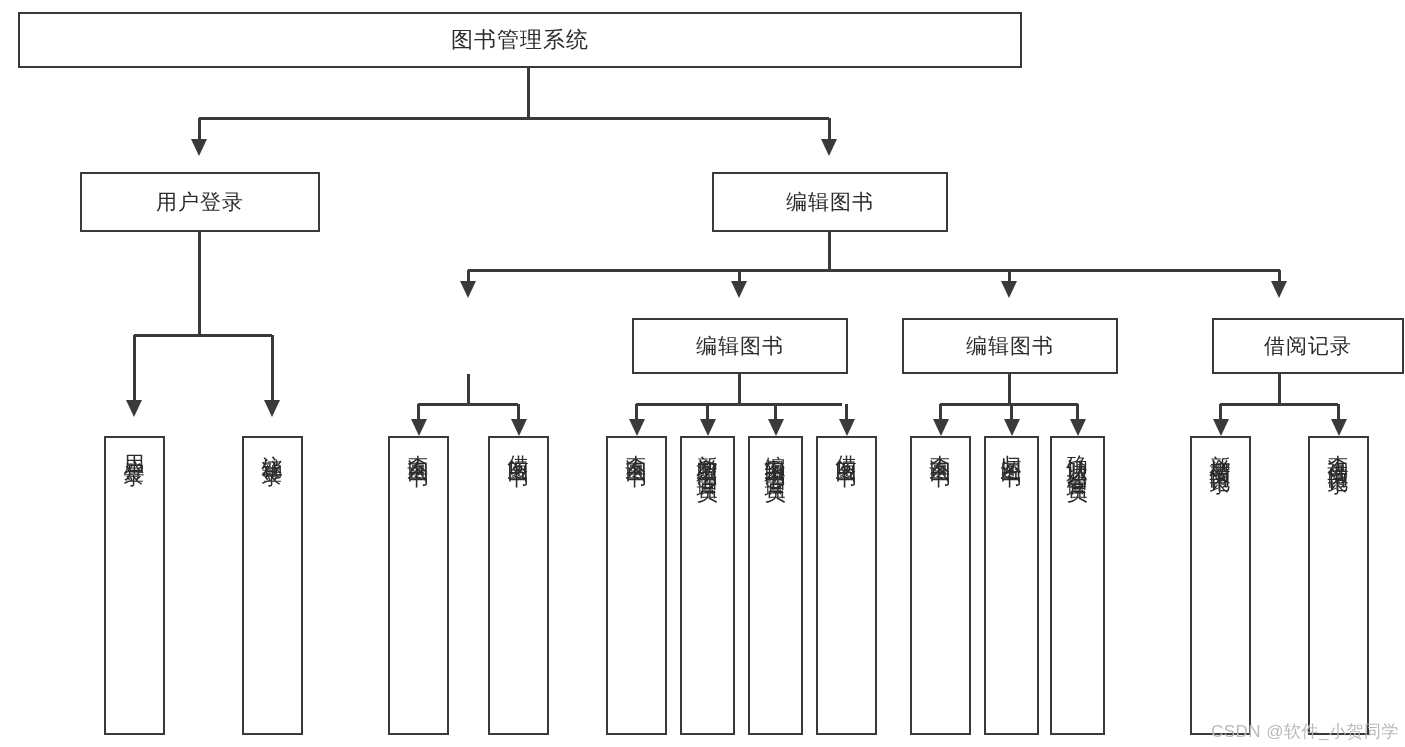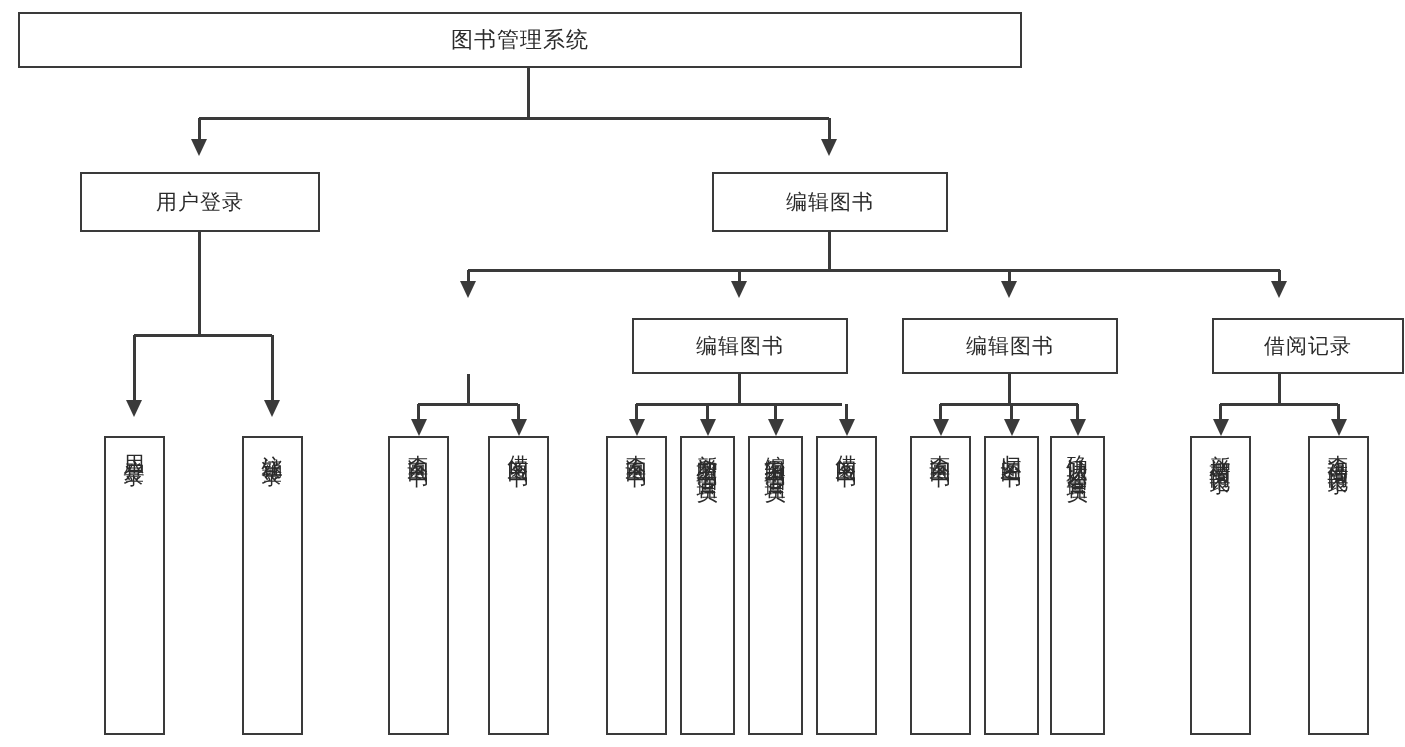--- a/index.html
+++ b/index.html
@@ -199,14 +199,15 @@
       <div class="vline" style="left: 1076px; top: 404px; height: 15px;"></div>
       <div class="arrow" style="left: 1069.5px; top: 419px;"></div>
       <div class="vline" style="left: 1277.5px; top: 374px; height: 30px;"></div>
       <div class="hline" style="left: 1220px; top: 402.5px; width: 118px;"></div>
       <div class="vline" style="left: 1219px; top: 404px; height: 15px;"></div>
       <div class="arrow" style="left: 1212.5px; top: 419px;"></div>
       <div class="vline" style="left: 1337px; top: 404px; height: 15px;"></div>
       <div class="arrow" style="left: 1330.5px; top: 419px;"></div>
     </div>
 
+  <div id="watermark">CSDN @软件_小贺同学</div>
 
 </div>
 
 </body></html>

